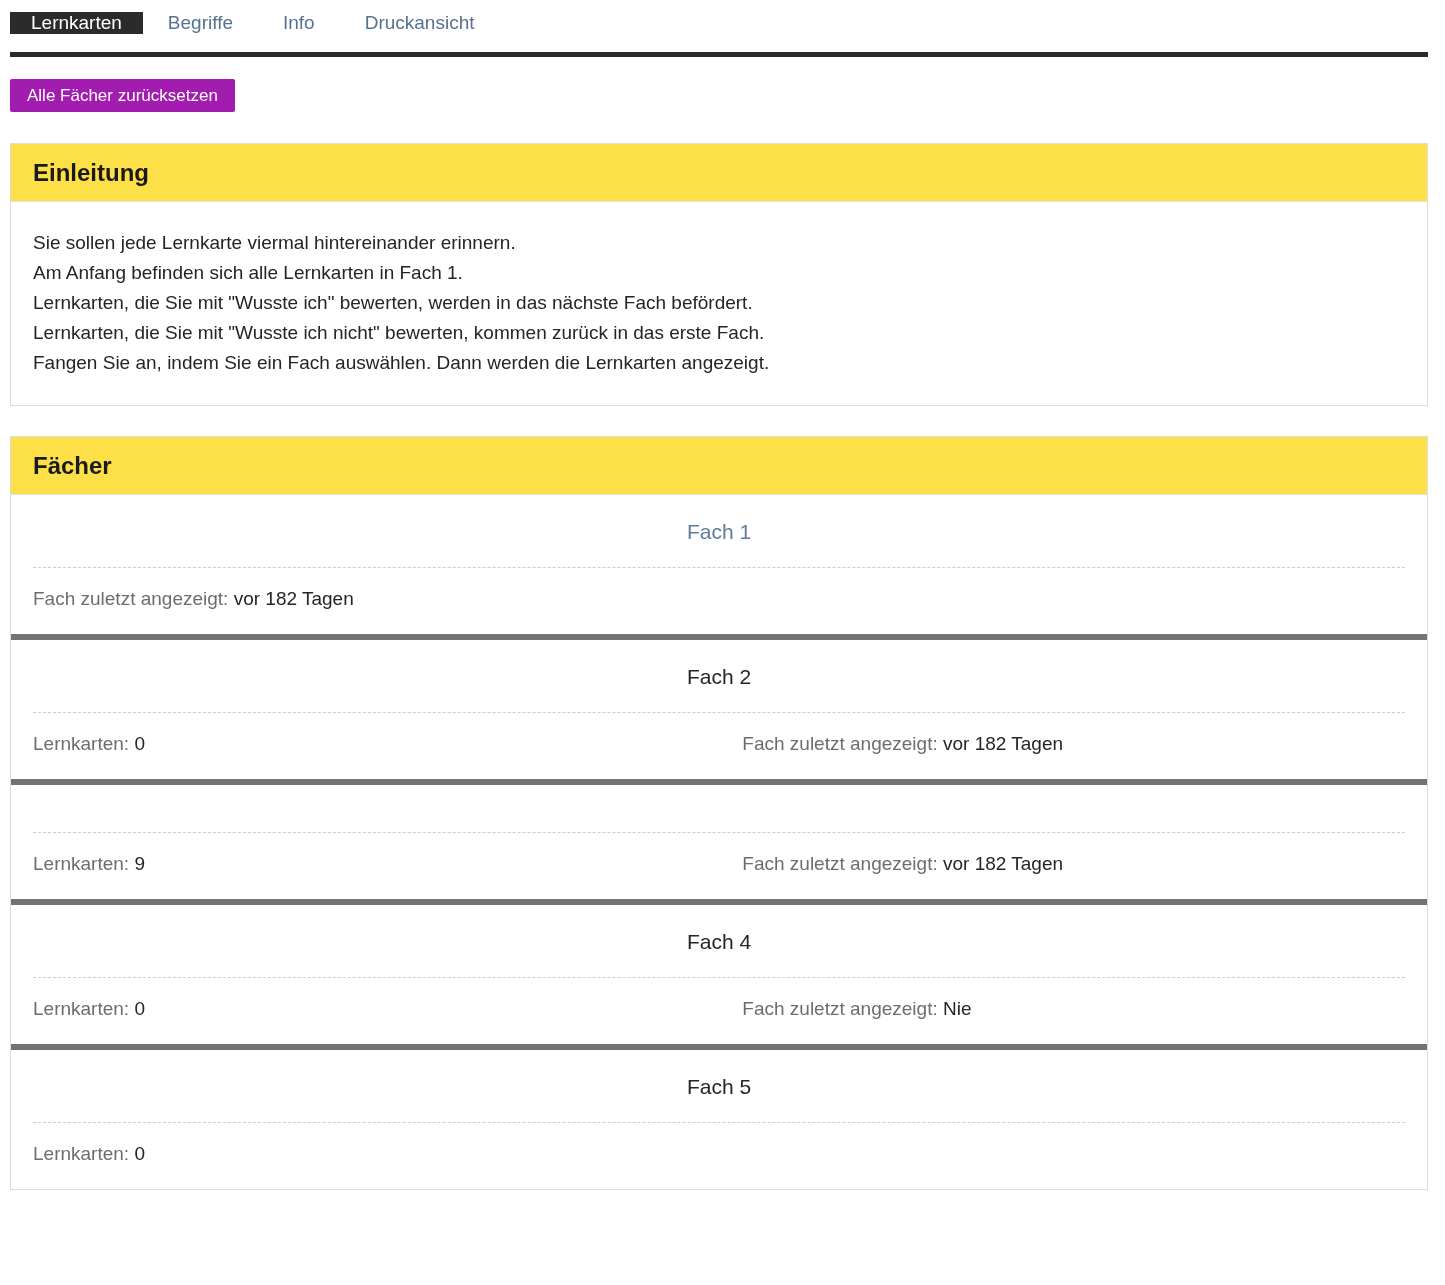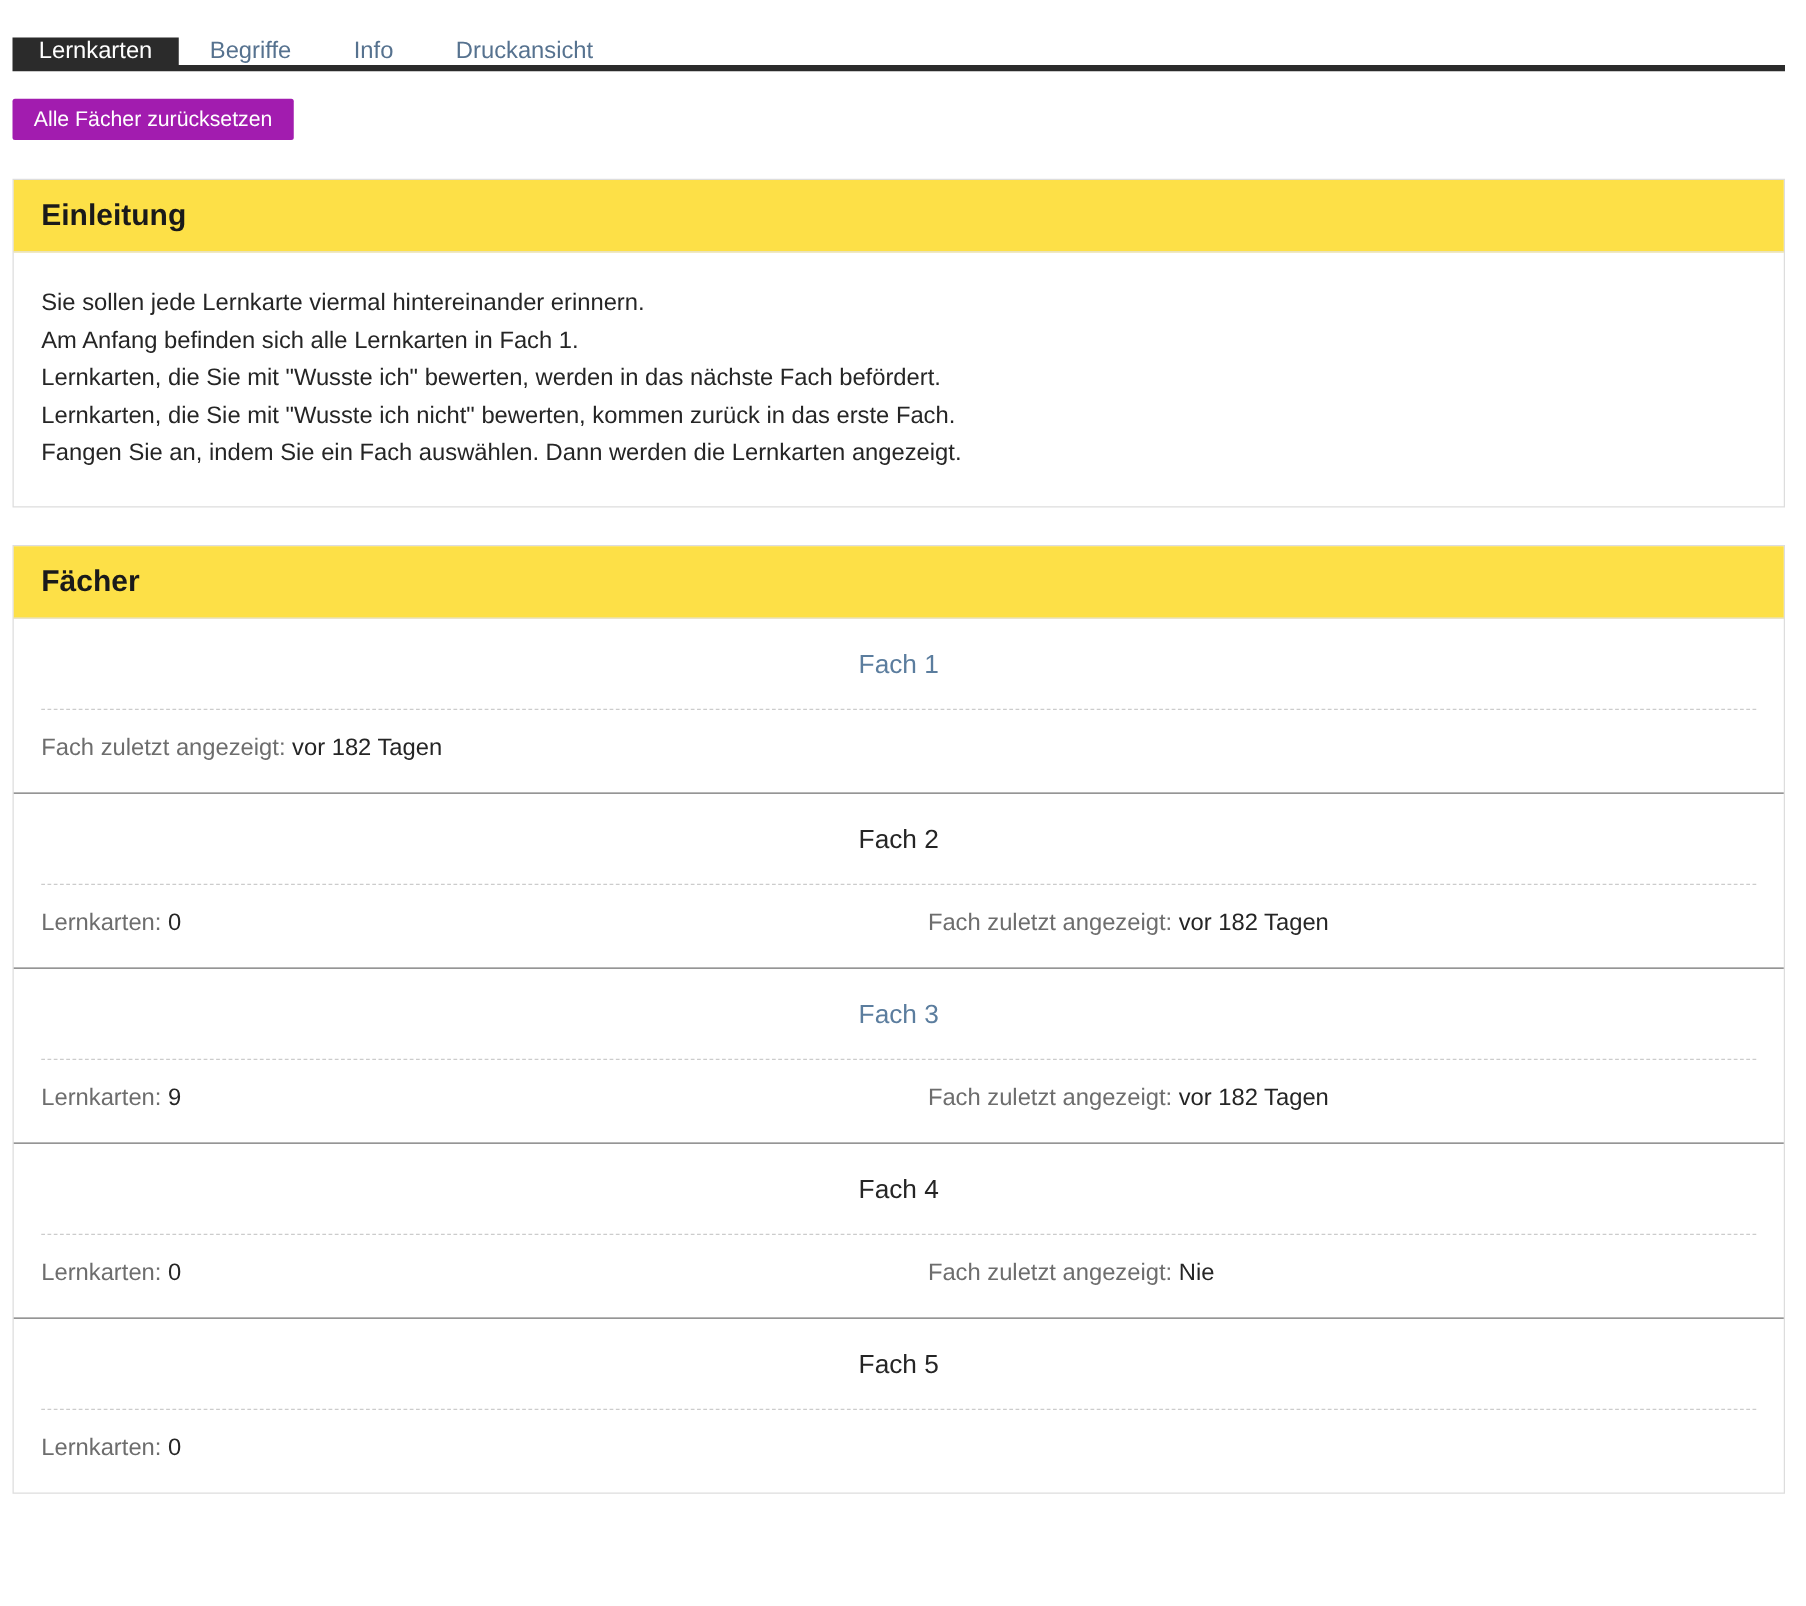--- a/index.html
+++ b/index.html
@@ -9,21 +9,21 @@
     background: #ffffff;
     font-family: "Liberation Sans", sans-serif;
     color: #252525;
     overflow: hidden;
   }
   .page { width: 1418px; margin-left: 10px; padding-top: 12px; }
 
   
   .tabbar {
     display: flex;
-    align-items: flex-end;
+    align-items: flex-start;
     height: 45px;
     border-bottom: 5px solid #2b2b2b;
   }
   .tab {
     display: flex;
     align-items: center;
     padding: 0 25px;
     font-size: 19px;
     color: #56728f;
     text-decoration: none;
@@ -80,21 +80,21 @@
   .panel-body {
     padding: 26px 22px 27px;
     font-size: 19px;
     line-height: 30px;
     color: #252525;
   }
 
   
   .fach-list { }
   .fach-row { padding: 24px 22px 23px; }
-  .fach-row + .fach-row { border-top: 1px solid #737373; }
+  .fach-row + .fach-row { border-top: 6px solid #737373; }
   .fach-title {
     font-size: 21px;
     line-height: 25px;
     color: #252525;
     text-align: center;
   }
   .fach-title.link { color: #5b7d9e; cursor: pointer; }
   .row-divider {
     border: none;
     border-top: 1px dashed #cccccc;
@@ -173,21 +173,20 @@
         <span class="lbl">Lernkarten:</span>
         <span class="val">0</span>
       </div>
       <div class="detail-right">
         <span class="lbl">Fach zuletzt angezeigt:</span>
         <span class="val">vor 182 Tagen</span>
       </div>
     </div>
   </div>
         <div class="fach-row">
-    <div class="fach-title link">Fach 3</div>
     <hr class="row-divider">
     <div class="fach-details">
       <div class="detail-left">
         <span class="lbl">Lernkarten:</span>
         <span class="val">9</span>
       </div>
       <div class="detail-right">
         <span class="lbl">Fach zuletzt angezeigt:</span>
         <span class="val">vor 182 Tagen</span>
       </div>

